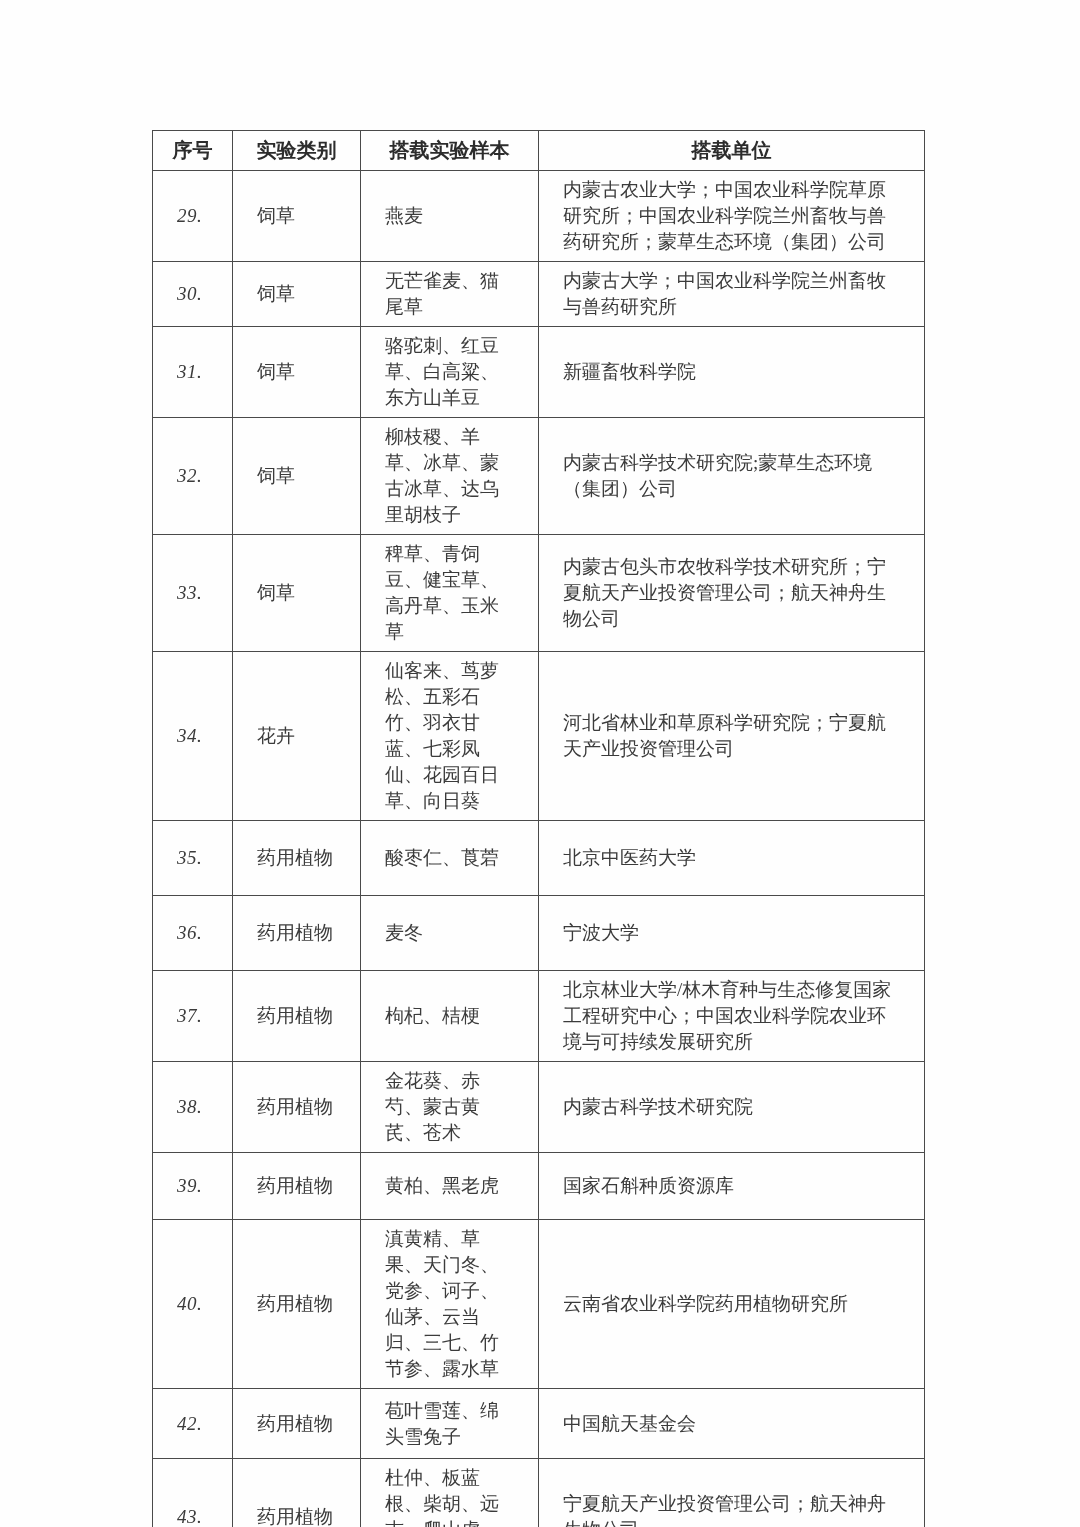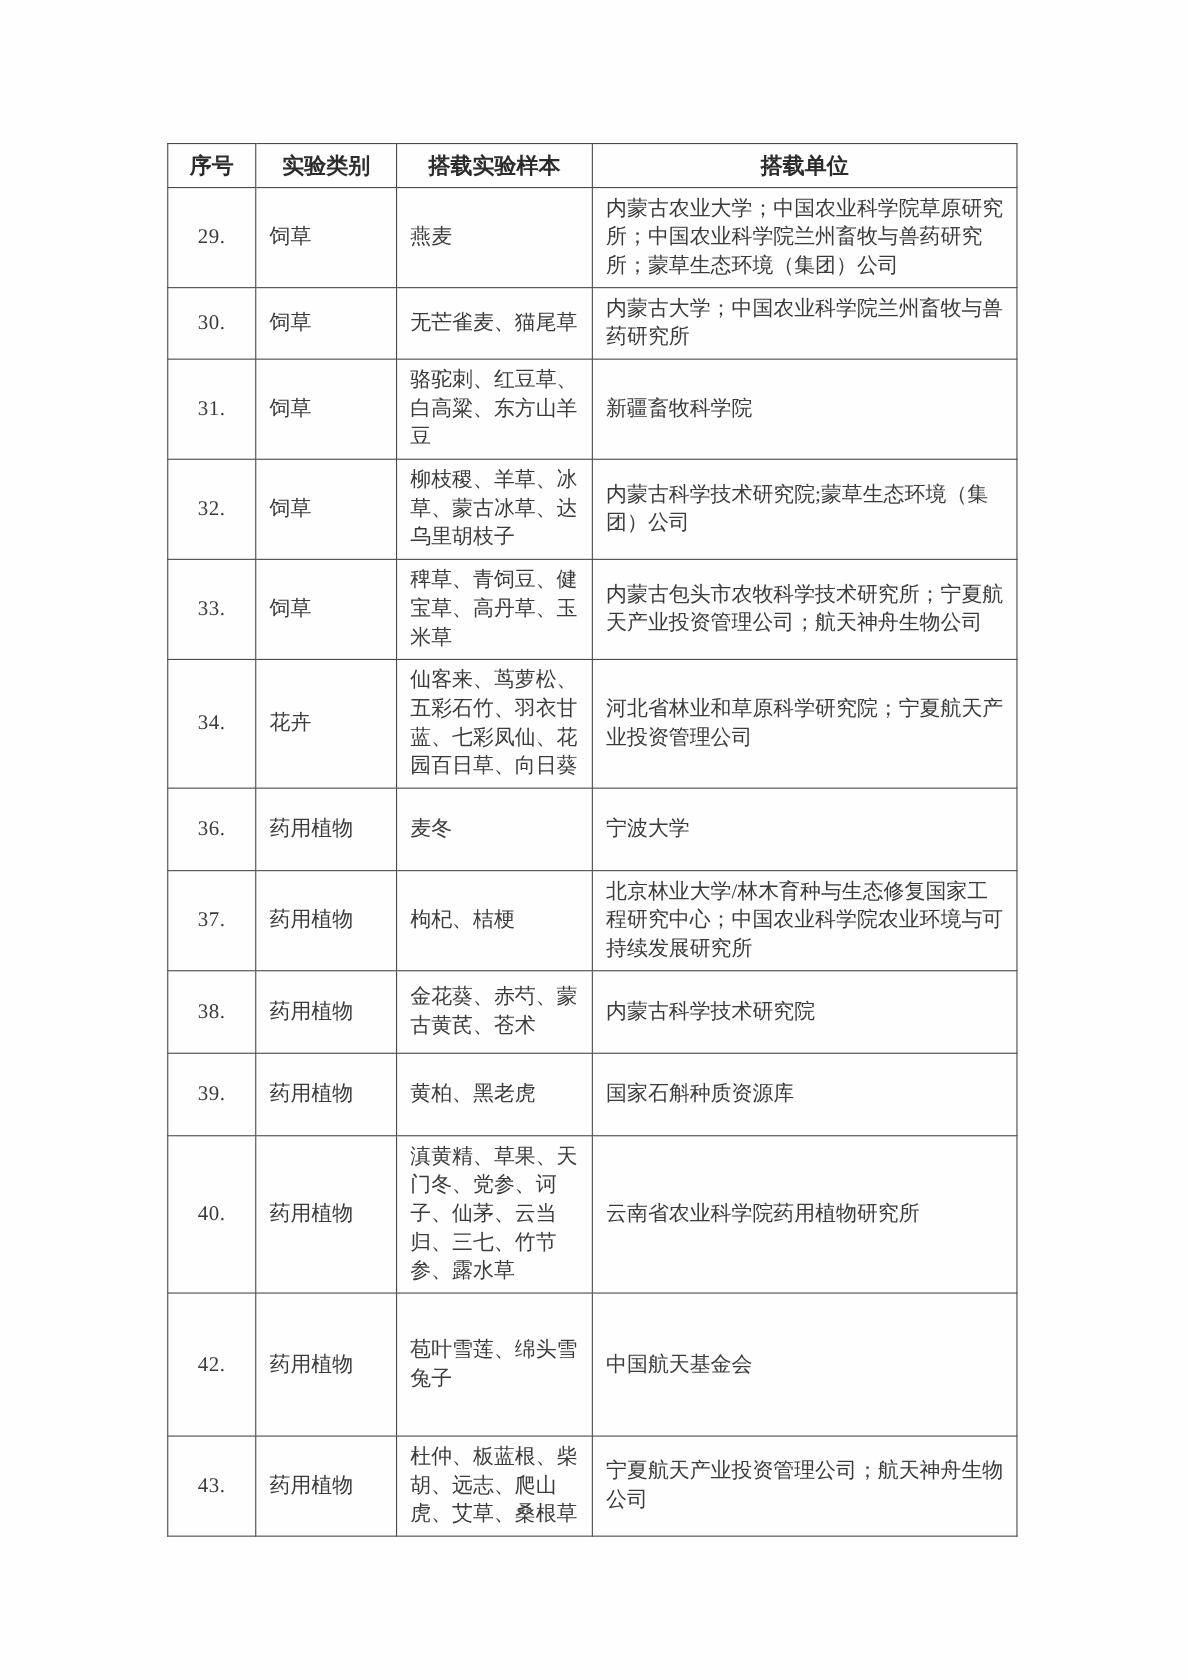--- a/index.html
+++ b/index.html
@@ -34,28 +34,29 @@
     font-family:"Liberation Sans","DejaVu Sans",sans-serif;
     font-weight:bold;
     font-size:20px;
     color:#2c2c2c;
     text-align:center;
     padding:4px 2px;
   }
   table.payload td {
     font-size:19px;
     line-height:26px;
-    padding:6px 12px;
+    padding:6px 24px;
     word-break:break-all;
   }
   td.no {
-    text-align:center;
+    text-align:left;
     font-size:18px;
     letter-spacing:0.5px;
     padding:6px 2px;
+    font-style:italic;
   }
   td.cat { padding-left:14px; }
   td.smp { padding-left:10px; padding-right:6px; }
   td.unit{ padding-left:10px; padding-right:10px; }
   
   tbody tr:nth-child(1)  { height:88px; }
   tbody tr:nth-child(2)  { height:64px; }
   tbody tr:nth-child(3)  { height:76px; }
   tbody tr:nth-child(4)  { height:77px; }
   tbody tr:nth-child(5)  { height:77px; }
@@ -120,20 +121,26 @@
         <td class="smp">稗草、青饲豆、健宝草、高丹草、玉米草</td>
         <td class="unit">内蒙古包头市农牧科学技术研究所；宁夏航天产业投资管理公司；航天神舟生物公司</td>
       </tr>
       <tr>
         <td class="no">34.</td>
         <td class="cat">花卉</td>
         <td class="smp">仙客来、茑萝松、五彩石竹、羽衣甘蓝、七彩凤仙、花园百日草、向日葵</td>
         <td class="unit">河北省林业和草原科学研究院；宁夏航天产业投资管理公司</td>
       </tr>
       <tr>
+        <td class="no">35.</td>
+        <td class="cat">药用植物</td>
+        <td class="smp">酸枣仁、莨菪</td>
+        <td class="unit">北京中医药大学</td>
+      </tr>
+      <tr>
         <td class="no">36.</td>
         <td class="cat">药用植物</td>
         <td class="smp">麦冬</td>
         <td class="unit">宁波大学</td>
       </tr>
       <tr>
         <td class="no">37.</td>
         <td class="cat">药用植物</td>
         <td class="smp">枸杞、桔梗</td>
         <td class="unit">北京林业大学/林木育种与生态修复国家工程研究中心；中国农业科学院农业环境与可持续发展研究所</td>

